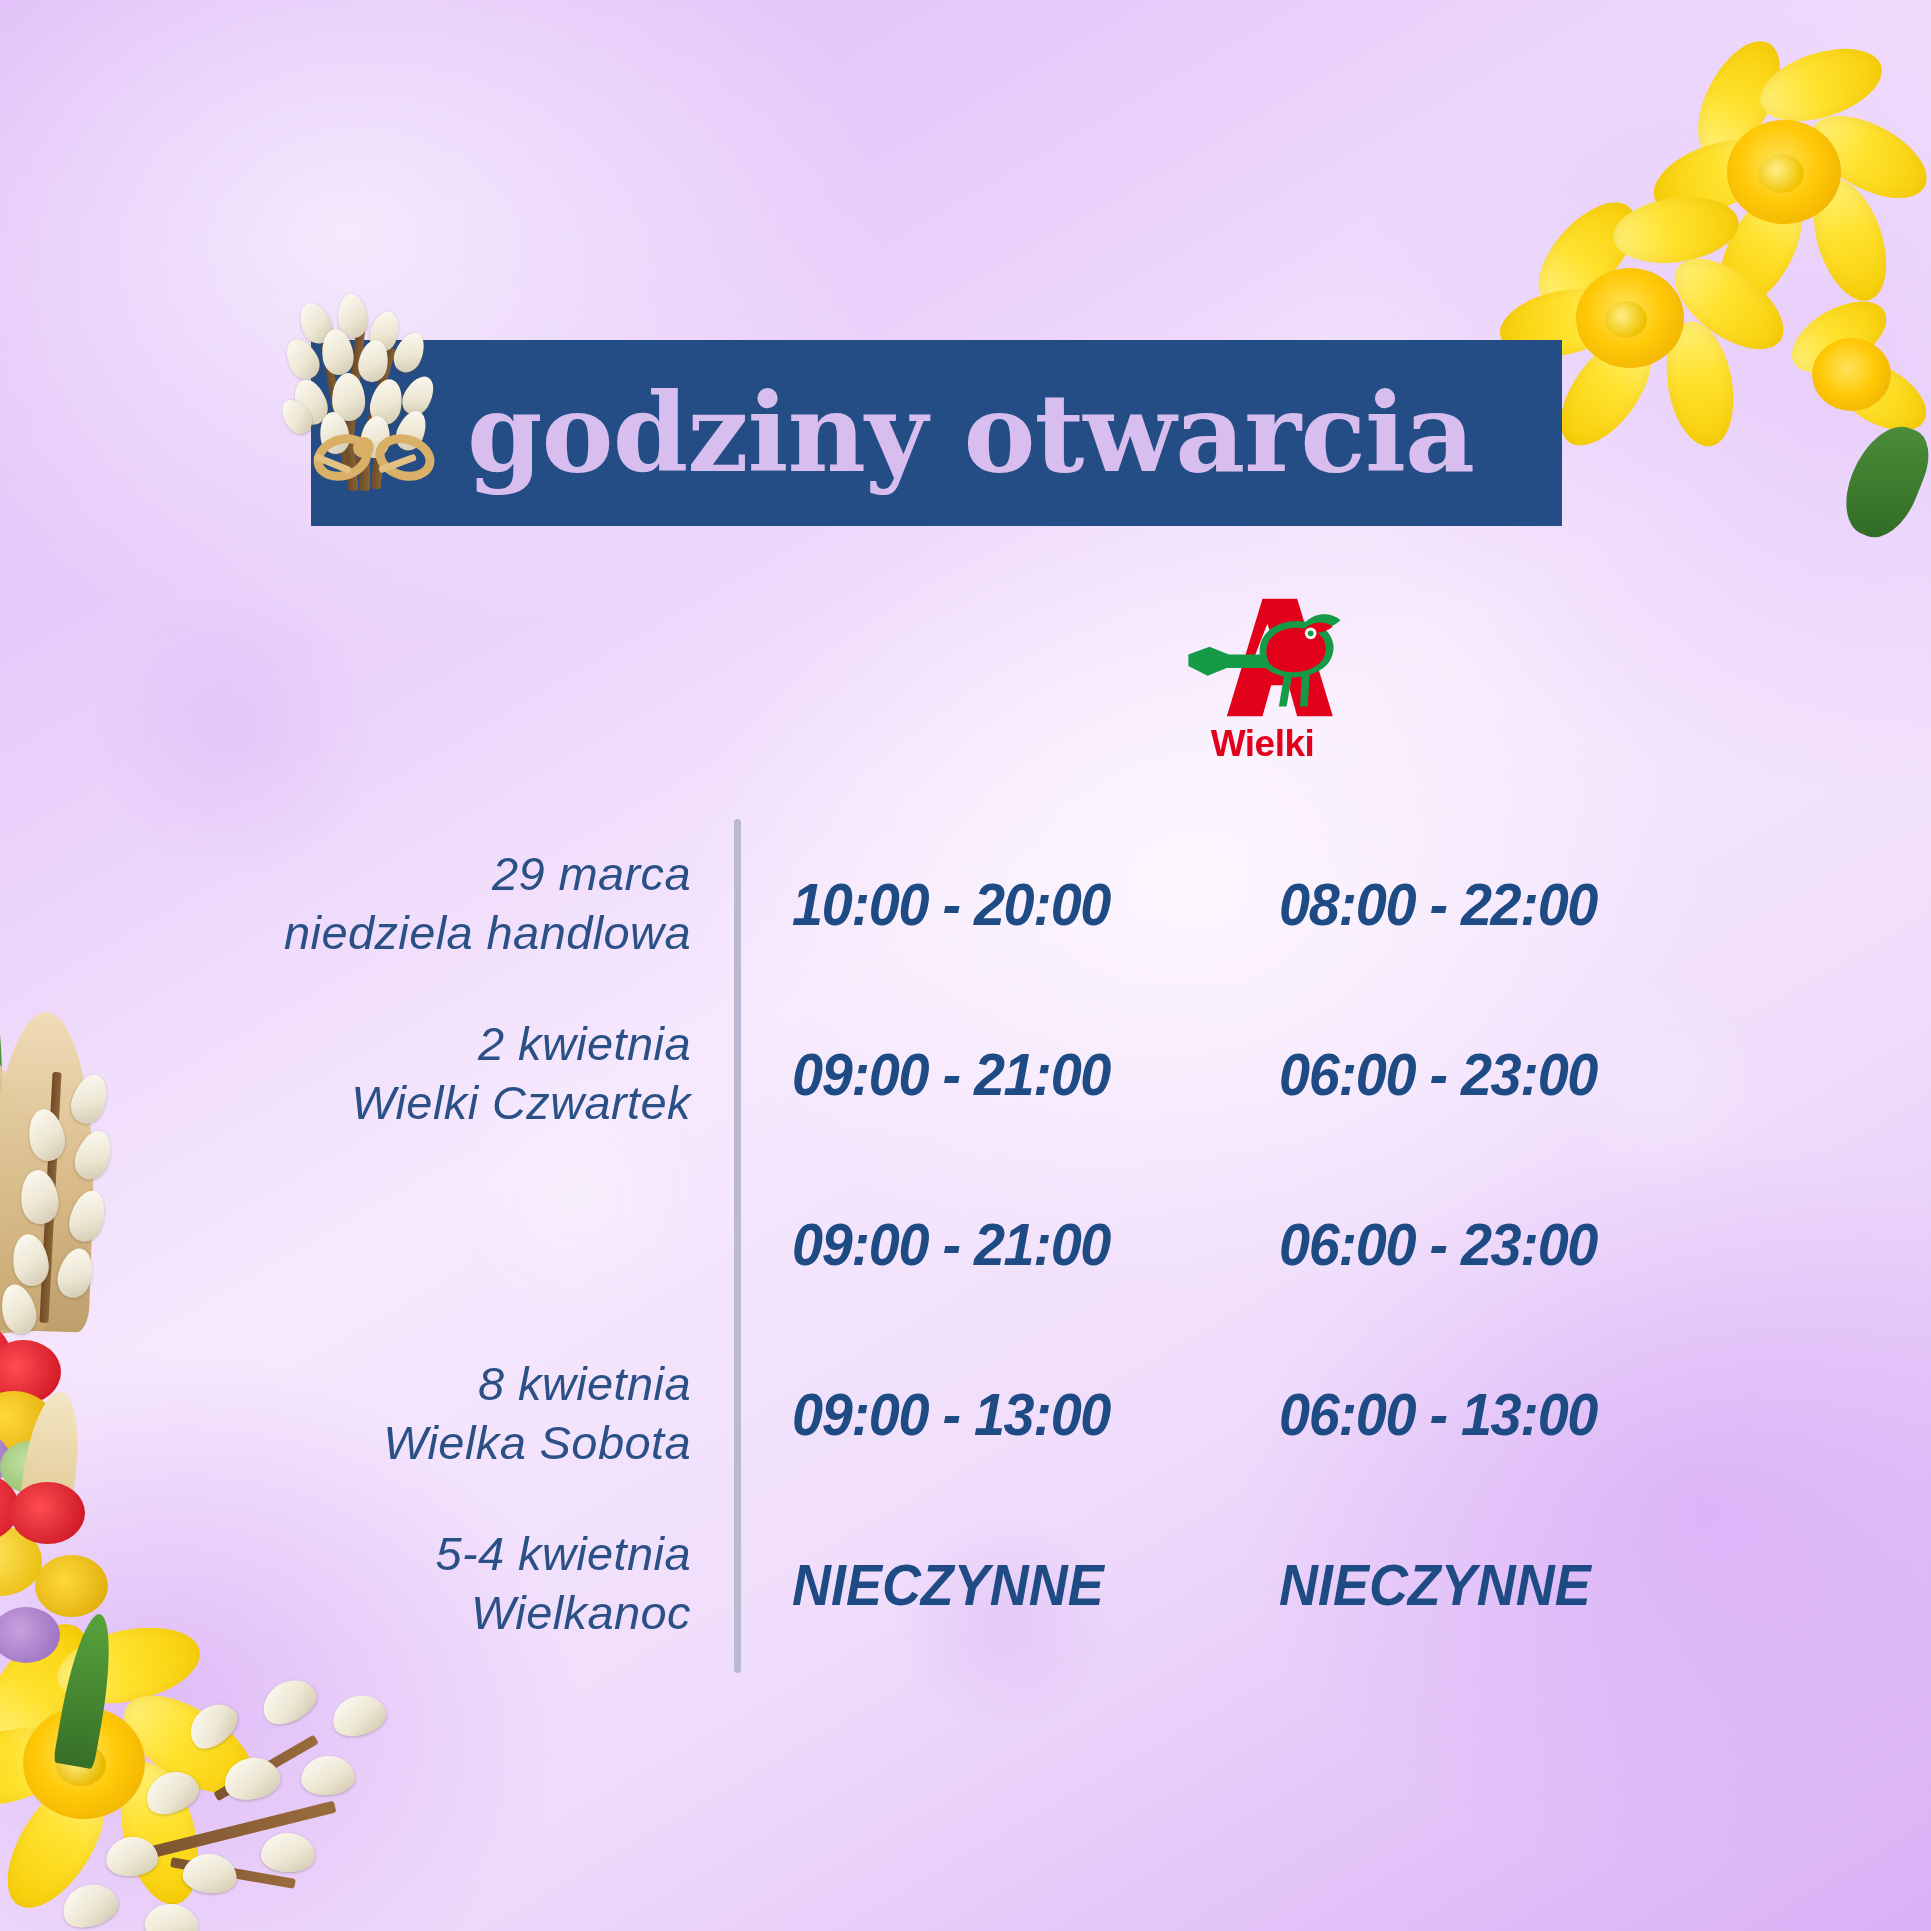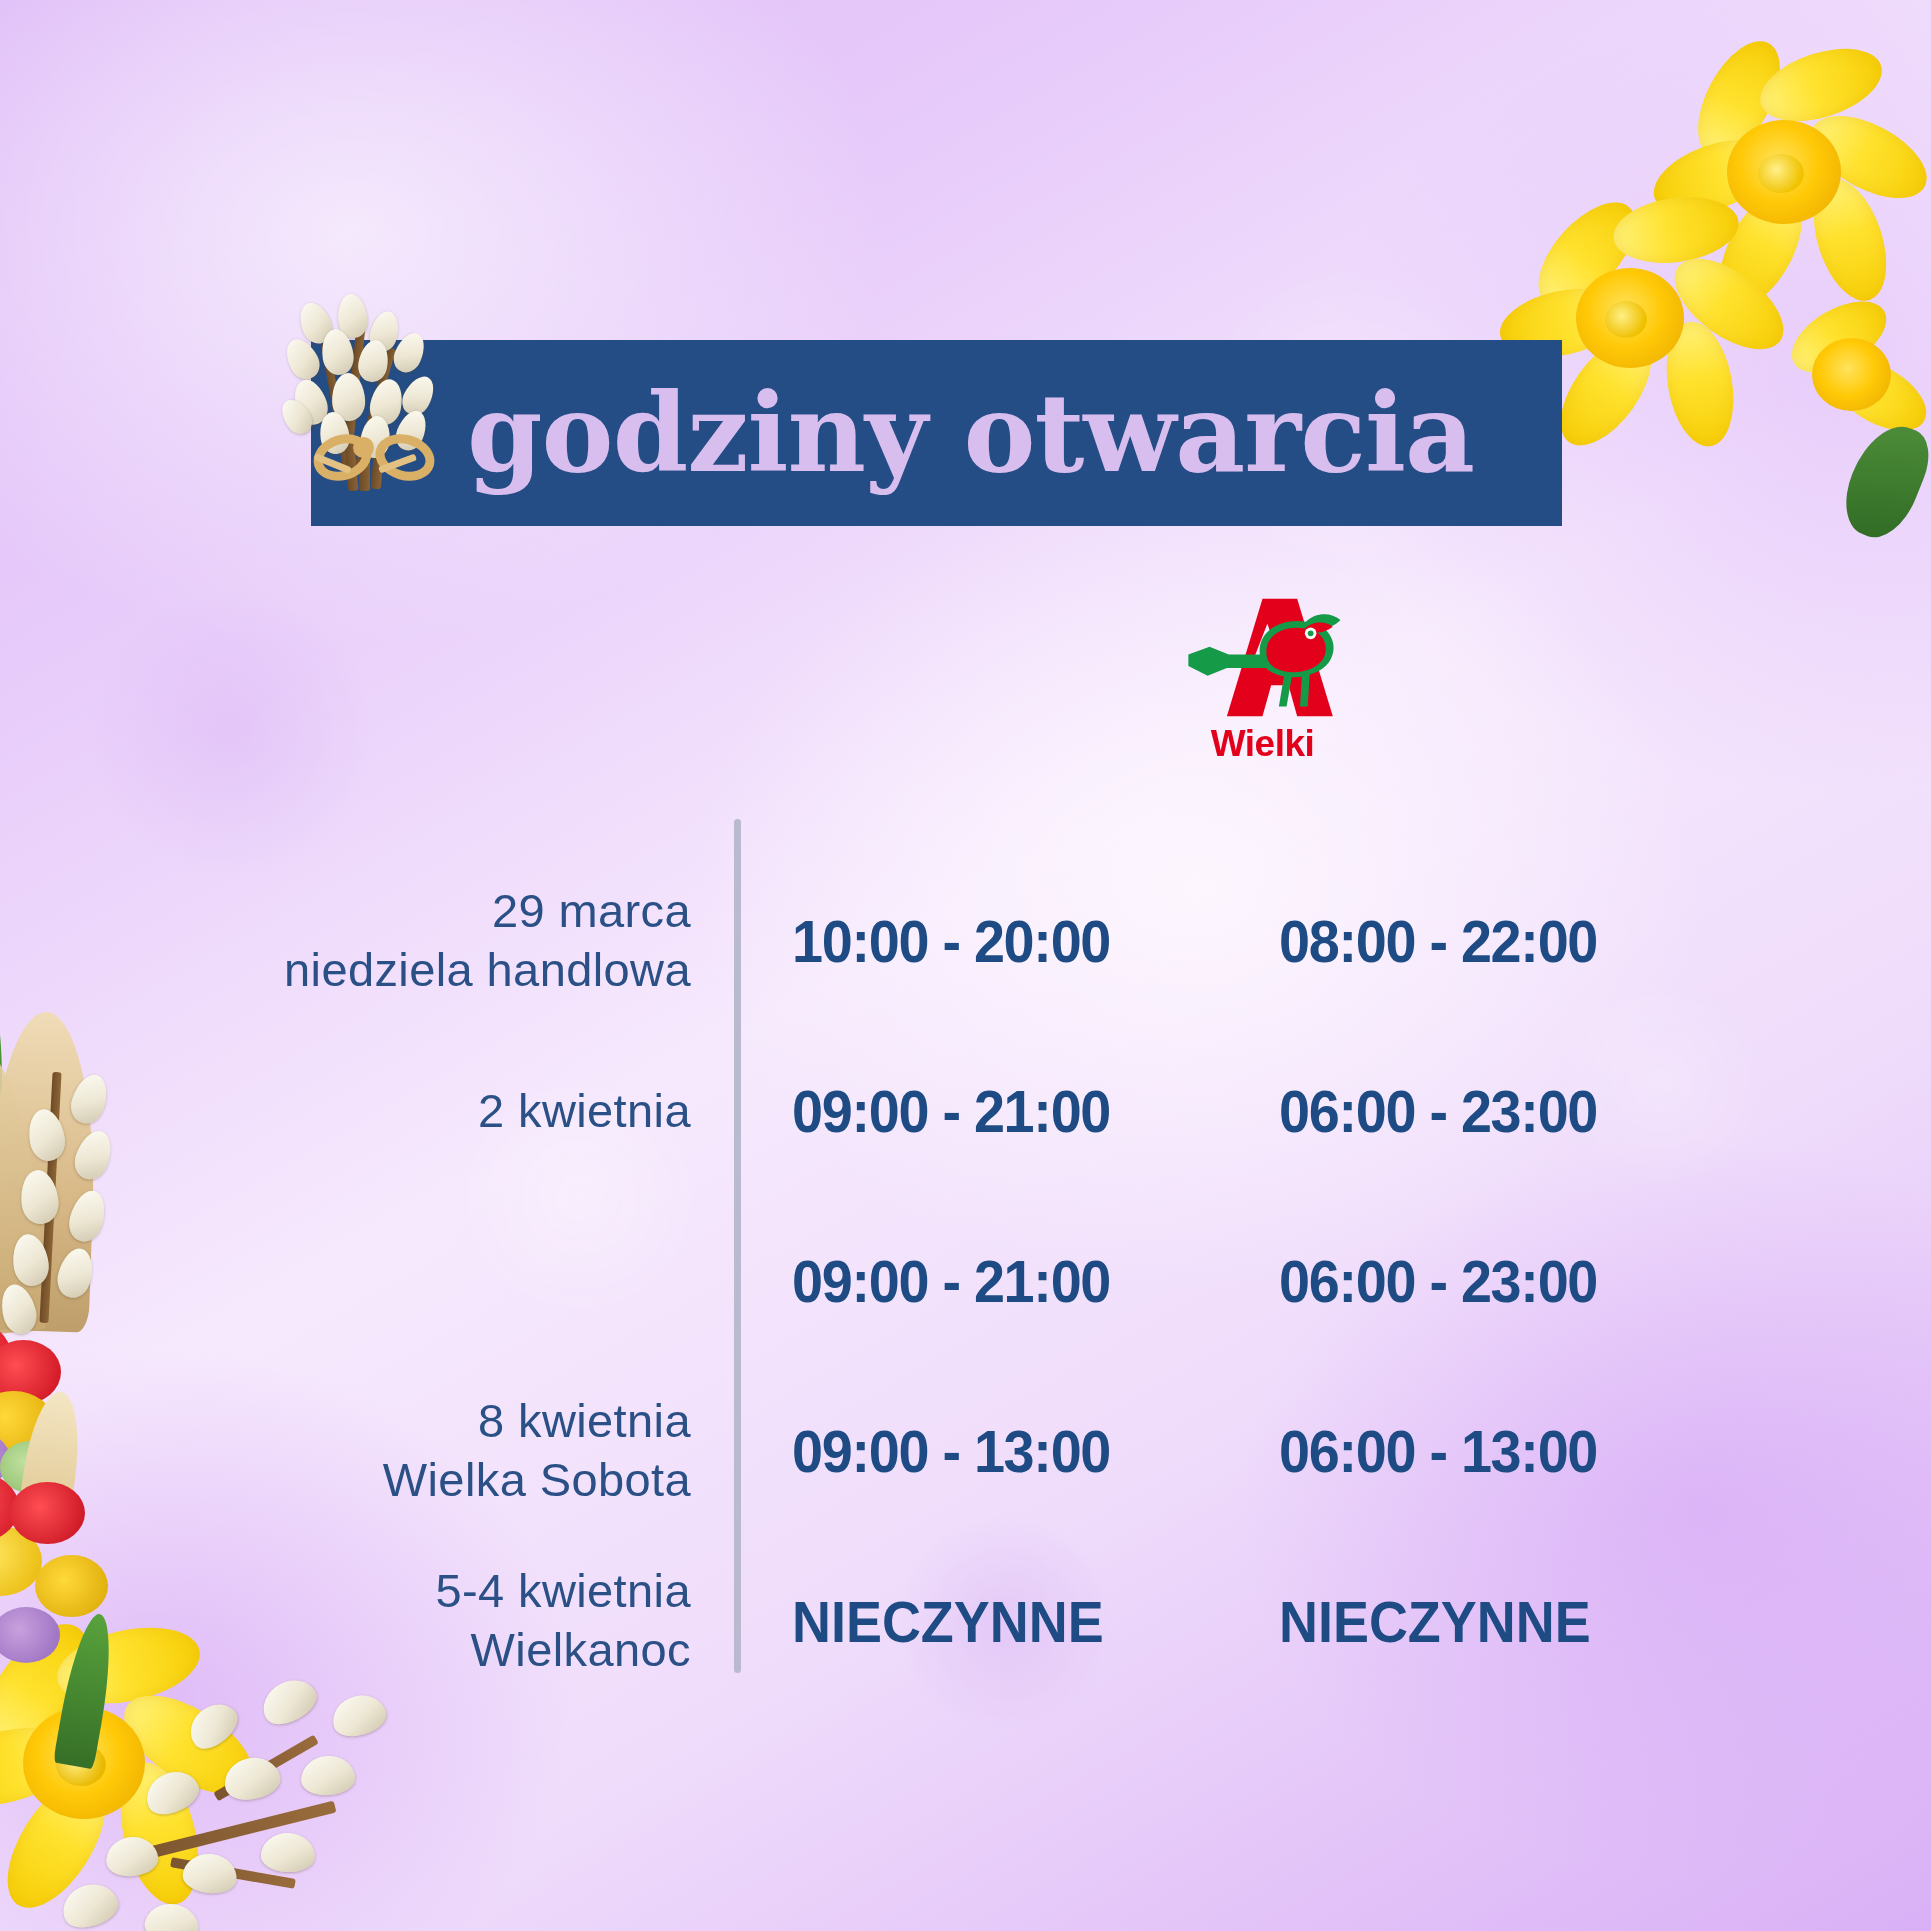--- a/index.html
+++ b/index.html
@@ -65,21 +65,21 @@
     letter-spacing:0.5px;line-height:1.15;}
 
   .au-mark{position:relative;width:183px;height:130px;margin-top:1.9px;}
   .au-name{margin-top:1.9px;color:#E2001A;font-family:"Liberation Sans",sans-serif;
     font-weight:700;font-size:37px;letter-spacing:-0.5px;}
 
   
   .divider{position:absolute;left:734px;top:819px;width:6.8px;height:854px;
     background:#B9B9CF;border-radius:3.9px;z-index:4;}
 
-  .table{position:absolute;left:0;top:856px;width:1931px;z-index:6;}
+  .table{position:absolute;left:0;top:819px;width:1931px;z-index:6;font-style:italic;}
   .row{position:relative;height:170px;}
 
   .r-date{
     position:absolute;left:0;top:0;width:691px;height:170px;
     display:flex;flex-direction:column;align-items:flex-end;justify-content:center;
     text-align:right;color:#2B5086;
     font-family:"Liberation Sans",sans-serif;font-weight:300;font-size:47px;
     line-height:1.25;letter-spacing:0.4px;
   }
   .r-date span{display:block;}
@@ -224,20 +224,21 @@
         <span>29 marca</span>
         <span>niedziela handlowa</span>
       </div>
       <div class="r-h r-h1">10:00 - 20:00</div>
       <div class="r-h r-h2">08:00 - 22:00</div>
     </div>
 
     <div class="row">
       <div class="r-date">
         <span>2 kwietnia</span>
+        <span>Wielki Czwartek</span>
       </div>
       <div class="r-h r-h1">09:00 - 21:00</div>
       <div class="r-h r-h2">06:00 - 23:00</div>
     </div>
 
     <div class="row">
       <div class="r-h r-h1">09:00 - 21:00</div>
       <div class="r-h r-h2">06:00 - 23:00</div>
     </div>
 

